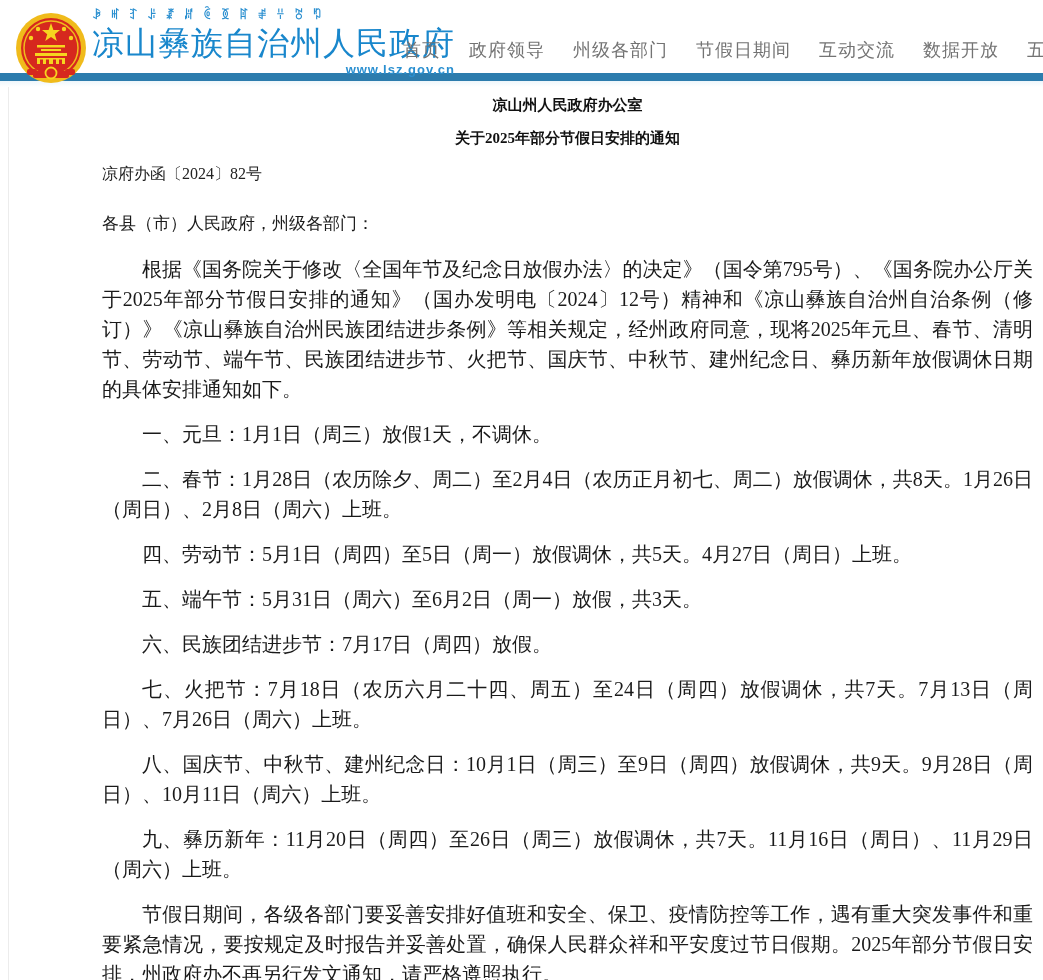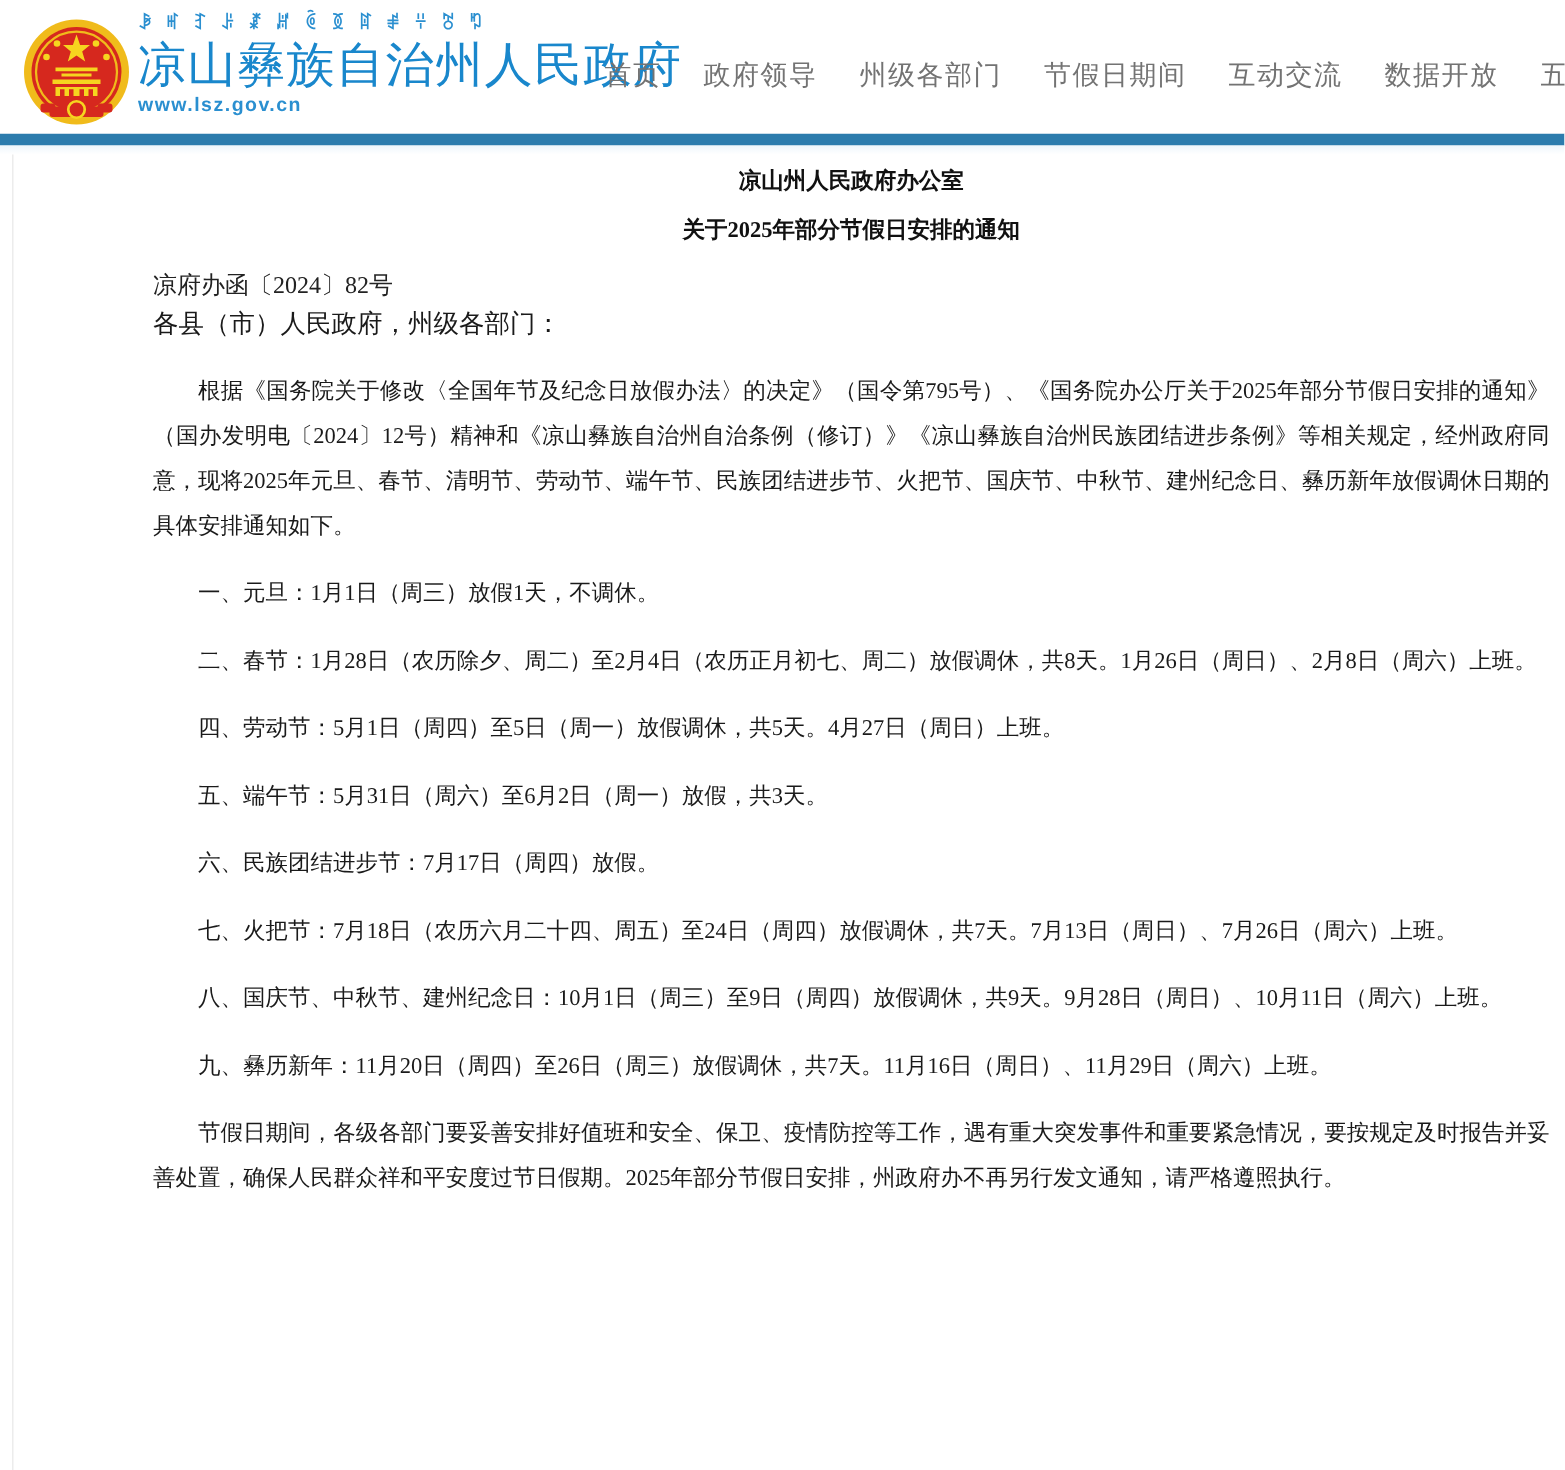--- a/index.html
+++ b/index.html
@@ -3,21 +3,21 @@
 <meta charset="utf-8">
 <style>
   * { margin: 0; padding: 0; box-sizing: border-box; }
   html, body { width: 1043px; height: 980px; overflow: hidden; background: #ffffff; }
   body { font-family: "Liberation Sans", sans-serif; position: relative; }
 
   
   .header {
     position: relative;
     width: 100%;
-    height: 89px;
+    height: 73px;
     background: #ffffff;
   }
   .emblem {
     position: absolute;
     left: 13px; top: 11px;
     width: 76px; height: 76px;
   }
   .site-block {
     position: absolute;
     left: 92px; top: 6px;
@@ -39,20 +39,21 @@
     line-height: 38px;
     text-decoration: none;
     display: block;
   }
   .site-url {
     font-size: 13px;
     font-weight: bold;
     color: #2a8fd0;
     letter-spacing: 1px;
     line-height: 16px;
+    text-align: right;
   }
   .main-nav {
     position: absolute;
     left: 403px; top: 38px;
     display: flex;
     gap: 28px;
     white-space: nowrap;
   }
   .main-nav a {
     font-size: 18px;
@@ -89,26 +90,27 @@
     line-height: 33px;
     color: #111111;
   }
   .doc-number {
     text-align: left;
     font-size: 16px;
     margin-top: 9px;
     color: #222222;
   }
   .salutation {
+    margin-top: 24px;
     font-size: 17px;
     line-height: 30px;
   }
   .doc p.body-para {
     margin-top: 15px;
-    font-size: 15px;
+    font-size: 20px;
     line-height: 30px;
     text-indent: 2em;
     text-align: justify;
   }
 </style>
 </head>
 <body>
 
 <div class="header">
   <svg class="emblem" viewBox="0 0 76 76">

